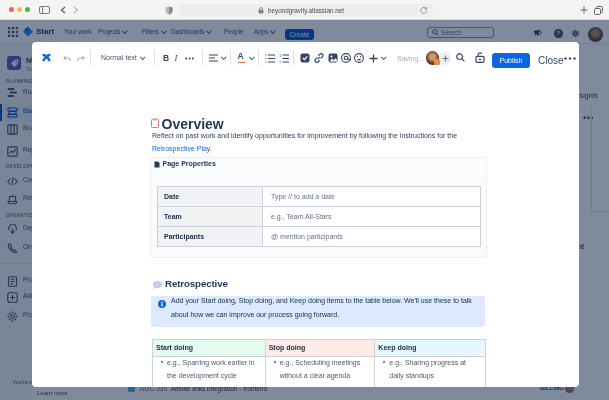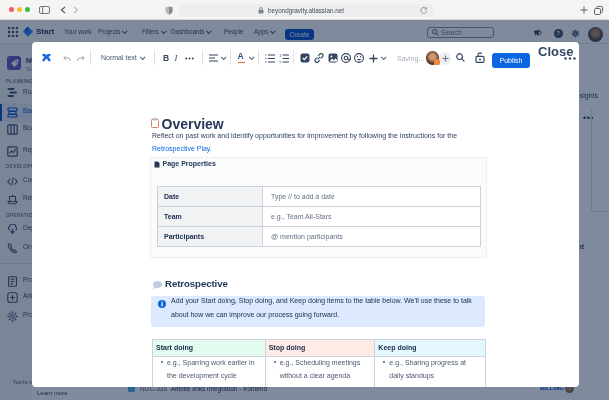--- a/index.html
+++ b/index.html
@@ -390,21 +390,21 @@
   <svg class="a" style="left:424px;top:11px;" width="9" height="9" viewBox="0 0 9 9">
       <circle cx="3.6" cy="3.6" r="2.9" fill="none" stroke="#344563" stroke-width="1.2"></circle>
       <line x1="5.8" y1="5.8" x2="8.4" y2="8.4" stroke="#344563" stroke-width="1.2"></line>
     </svg>
   <svg class="a" style="left:443px;top:10px;" width="10" height="11" viewBox="0 0 10 11">
       <rect x="1" y="4.4" width="8" height="6" rx="1.2" fill="none" stroke="#344563" stroke-width="1.2"></rect>
       <path d="M3 4.4 V3 A2 2 0 0 1 6.6 1.8" fill="none" stroke="#344563" stroke-width="1.2"></path>
       <circle cx="5" cy="7.4" r="1" fill="#344563"></circle>
     </svg>
   <div class="a" style="left:460px;top:11px;width:38px;height:15px;background:#0C66E4;border-radius:3px;color:#fff;font-size:7px;text-align:center;line-height:15px;">Publish</div>
-  <div class="a" style="left:506px;top:2px;font-size:13px;color:#344563;font-weight:bold;">Close</div>
+  <div class="a" style="left:506px;top:13px;font-size:10px;color:#344563;">Close</div>
   <svg class="a" style="left:532px;top:15px;" width="12" height="3" viewBox="0 0 12 3">
       <g fill="#344563">
         <circle cx="1.5" cy="1.5" r="1.2"></circle>
         <circle cx="6" cy="1.5" r="1.2"></circle>
         <circle cx="10.5" cy="1.5" r="1.2"></circle>
       </g>
     </svg>
 
 
   <svg class="a" style="left:119px;top:76px;" width="8" height="10" viewBox="0 0 8 10">

